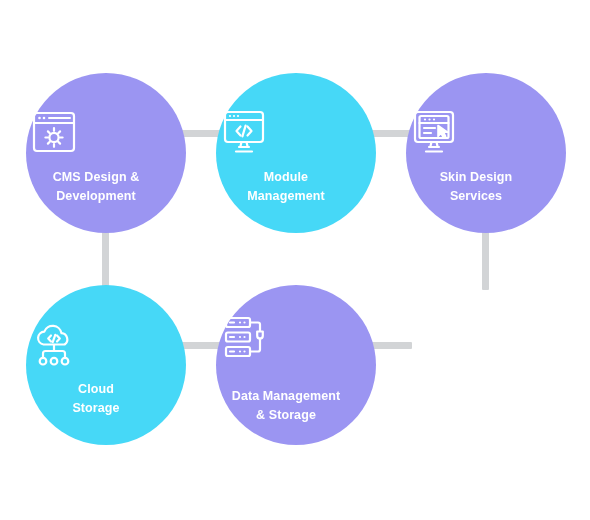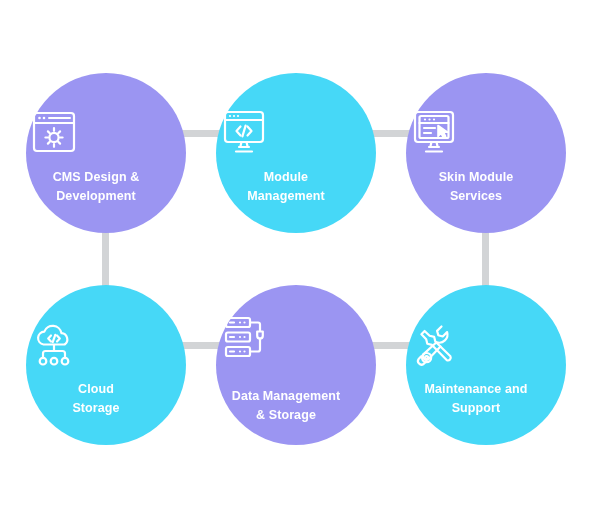--- a/index.html
+++ b/index.html
@@ -119,21 +119,21 @@
         <circle cx="17" cy="12.5" r="1.1" fill="#ffffff" stroke="none"></circle>
         <circle cx="21.5" cy="12.5" r="1.1" fill="#ffffff" stroke="none"></circle>
         <circle cx="26" cy="12.5" r="1.1" fill="#ffffff" stroke="none"></circle>
         <line x1="16" y1="21" x2="27" y2="21"></line>
         <line x1="16" y1="26" x2="23" y2="26"></line>
         <path d="M30 18.5v11l3-3.2 2.3 4.3 2.4-1.3-2.2-4.1h4.1z" fill="#ffffff" stroke-width="1.6"></path>
         <path d="M21 40h10M23.5 35l-1.2 5M28.5 35l1.2 5"></path>
         <line x1="18" y1="44.5" x2="34" y2="44.5"></line>
       </svg>
     </span>
-    <span class="label">Skin Module
+    <span class="label">Skin Design
 Services</span>
   </div>
 
   <div class="node" style="left:26px; top:285px; background:#46d8f7;">
     <span class="icon-wrap">
       <svg viewBox="0 0 52 50" fill="none" stroke="#ffffff" stroke-width="2.2" stroke-linecap="round" stroke-linejoin="round">
         <path d="M15.5 25.5a6.5 6.5 0 0 1 .8-12.9 9 9 0 0 1 17.2 1.6 6.2 6.2 0 0 1 3.1 11.3z"></path>
         <path d="M23 16.5l-2.8 3 2.8 3"></path>
         <path d="M29 16.5l2.8 3-2.8 3"></path>
         <line x1="27.3" y1="15.8" x2="24.7" y2="23.2"></line>
@@ -166,27 +166,14 @@
         <path d="M32 10.5h8a2 2 0 0 1 2 2v6.5"></path>
         <path d="M32 39.5h8a2 2 0 0 0 2-2v-6.5"></path>
         <path d="M39.2 19.5h5.6v4.2a2.8 2.8 0 0 1-2.8 2.8 2.8 2.8 0 0 1-2.8-2.8z"></path>
         <line x1="42" y1="26.5" x2="42" y2="31"></line>
       </svg>
     </span>
     <span class="label">Data Management
 &amp; Storage</span>
   </div>
 
-  <div class="node" style="left:406px; top:285px; background:#46d8f7;">
-    <span class="icon-wrap">
-      <svg viewBox="0 0 52 50" fill="none" stroke="#ffffff" stroke-width="2.2" stroke-linecap="round" stroke-linejoin="round">
-        <path d="M33.5 7.5l-4.4 4.4 1.2 4.4 4.4 1.2 4.4-4.4a8.2 8.2 0 0 1-10.6 10.1L15.6 35.1a3.6 3.6 0 0 0 5 5l11.9-12.6"></path>
-        <path d="M13.2 37.4l-2.6 2.6a3.6 3.6 0 0 0 5 5l2.6-2.6"></path>
-        <path d="M38.9 41.3l-15-15.4-4.6-1.1-1.1-4.6-4.8-5 3.2-3.2 5 4.8 4.6 1.1 1.1 4.6 15.1 14.7a2.9 2.9 0 0 1-3.5 4.1z"></path>
-        <circle cx="18.6" cy="38.6" r="4.6"></circle>
-        <circle cx="18.6" cy="38.6" r="1.5"></circle>
-      </svg>
-    </span>
-    <span class="label">Maintenance and
-Support</span>
-  </div>
 
 </div>
 
 </body></html>

